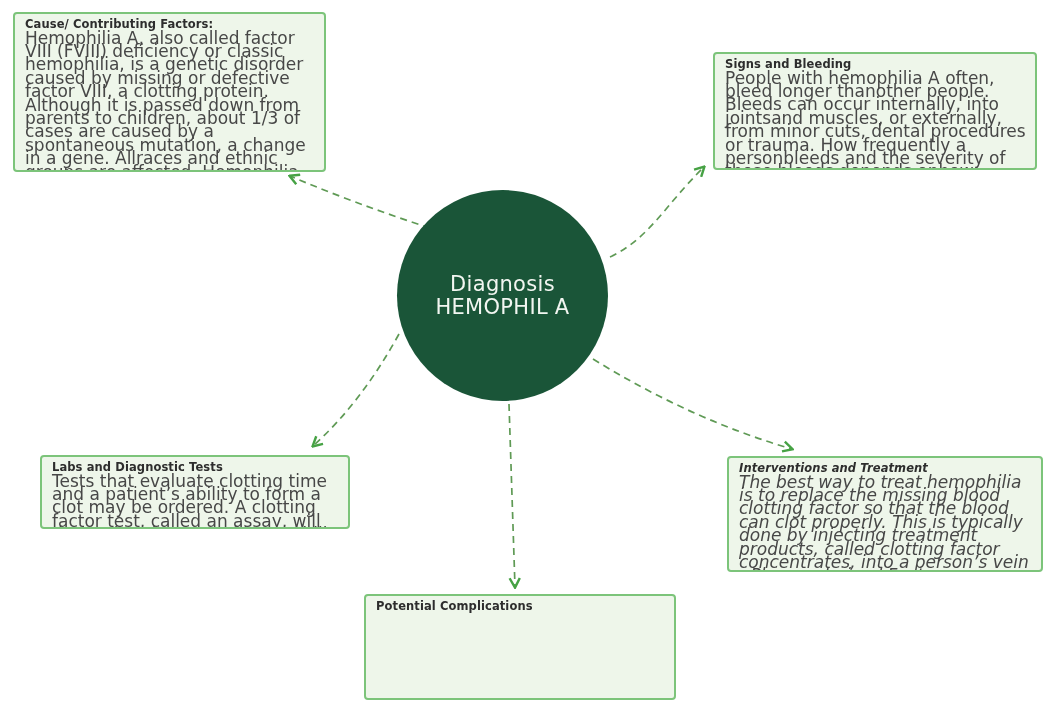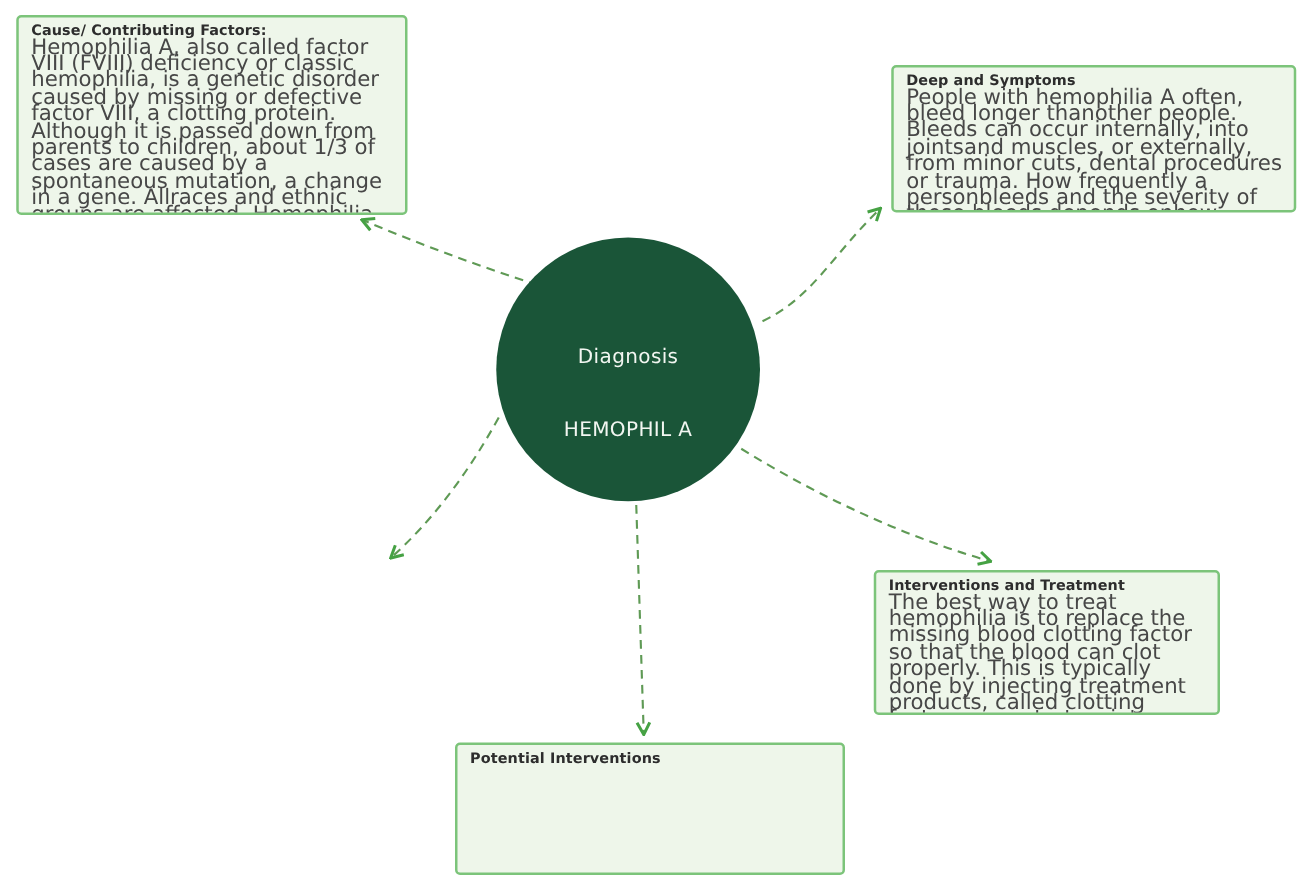--- a/index.html
+++ b/index.html
@@ -44,42 +44,41 @@
   }
   .node p {
     font-size: 17px;
     color: #474747;
     line-height: 13.4px;
     white-space: pre-line;
   }
   .node-cause          { left: 13px;  top: 12px;  width: 313px; height: 160px; }
   .node-signs          { left: 713px; top: 52px;  width: 324px; height: 118px; }
   .node-labs           { left: 40px;  top: 455px; width: 310px; height: 74px;  }
-  .node-interventions  { left: 699px; top: 456px; width: 277px; height: 116px; }
+  .node-interventions  { left: 727px; top: 456px; width: 316px; height: 116px; font-style: italic; }
   .node-complications  { left: 364px; top: 594px; width: 312px; height: 106px; }
 
   
   .center-node {
     position: absolute;
     left: 397px; top: 190px;
     width: 211px; height: 211px;
     border-radius: 50%;
     background: #1a5538;
     display: flex;
     flex-direction: column;
     align-items: center;
     justify-content: center;
     text-align: center;
   }
   .center-node .line {
     color: #f2f6f1;
-    font-size: 16px;
+    font-size: 21px;
     line-height: 23px;
     letter-spacing: 0.3px;
-    margin-top: 36px;
   }
 </style>
 </head>
 <body>
 
 <div class="canvas">
 
   <svg class="connectors" viewBox="0 0 1050 711">
     <defs>
       <marker id="arrowhead" viewBox="0 0 10 10" refX="8.5" refY="5" markerWidth="7.5" markerHeight="7.5" orient="auto">
@@ -92,34 +91,38 @@
     <path class="edge" d="M 593 359 Q 692 420 792 449" marker-end="url(#arrowhead)"></path>
     <path class="edge" d="M 509 404 L 515 587" marker-end="url(#arrowhead)"></path>
   </svg>
 
   <section class="node node-cause">
     <h2>Cause/ Contributing Factors:</h2>
     <p>Hemophilia A, also called factor VIII (FVIII) deficiency or classic hemophilia, is a genetic disorder caused by missing or defective factor VIII, a clotting protein. Although it is passed down from parents to children, about 1/3 of cases are caused by a spontaneous mutation, a change in a gene. Allraces and ethnic groups are affected. Hemophilia Ais four times as common as hemophilia B while more than half of patients with hemophilia A have the severe form of hemophili</p>
   </section>
 
   <section class="node node-signs">
-    <h2>Deep and Symptoms</h2>
+    <h2>Signs and Bleeding</h2>
     <p>People with hemophilia A often, bleed longer thanother people. Bleeds can occur internally, into jointsand muscles, or externally, from minor cuts, dental procedures or trauma. How frequently a personbleeds and the severity of those bleeds depends onhow much FVIII is in the plasma, the straw-coloredfluid portion of blood.</p>
   </section>
 
+  <section class="node node-labs">
+    <h2>Labs and Diagnostic Tests</h2>
+    <p>Tests that evaluate clotting time and a patient’s ability to form a clot may be ordered. A clotting factor test, called an assay, will determine the type of hemophilia and its severity</p>
+  </section>
 
   <section class="node node-interventions">
     <h2>Interventions and Treatment</h2>
     <p>The best way to treat hemophilia is to replace the missing blood clotting factor so that the blood can clot properly. This is typically done by injecting treatment products, called clotting factor concentrates, into a person’s vein
 - Plasma-derived Factor Concentrates
 - Recombinant Factor Concentrates</p>
   </section>
 
   <section class="node node-complications">
-    <h2>Potential Interventions</h2>
+    <h2>Potential Complications</h2>
   </section>
 
   <div class="center-node">
     <div class="line">Diagnosis</div>
     <div class="line">HEMOPHIL A</div>
   </div>
 
 </div>
 
 </body></html>

